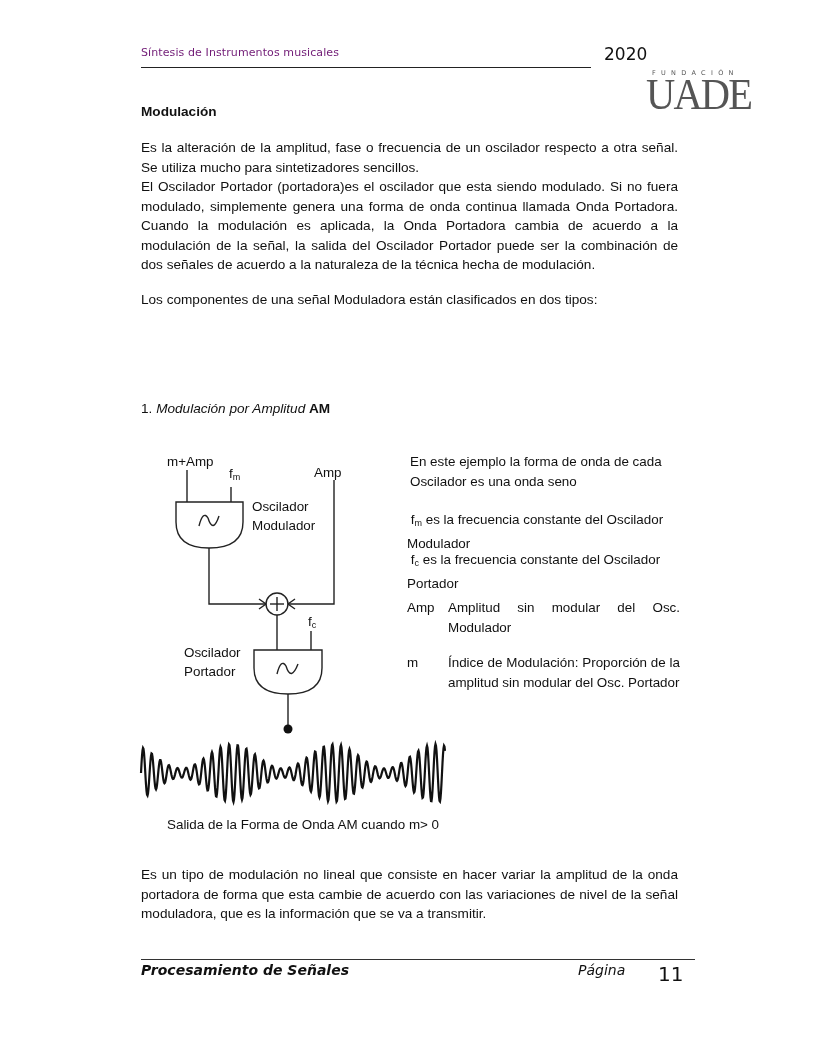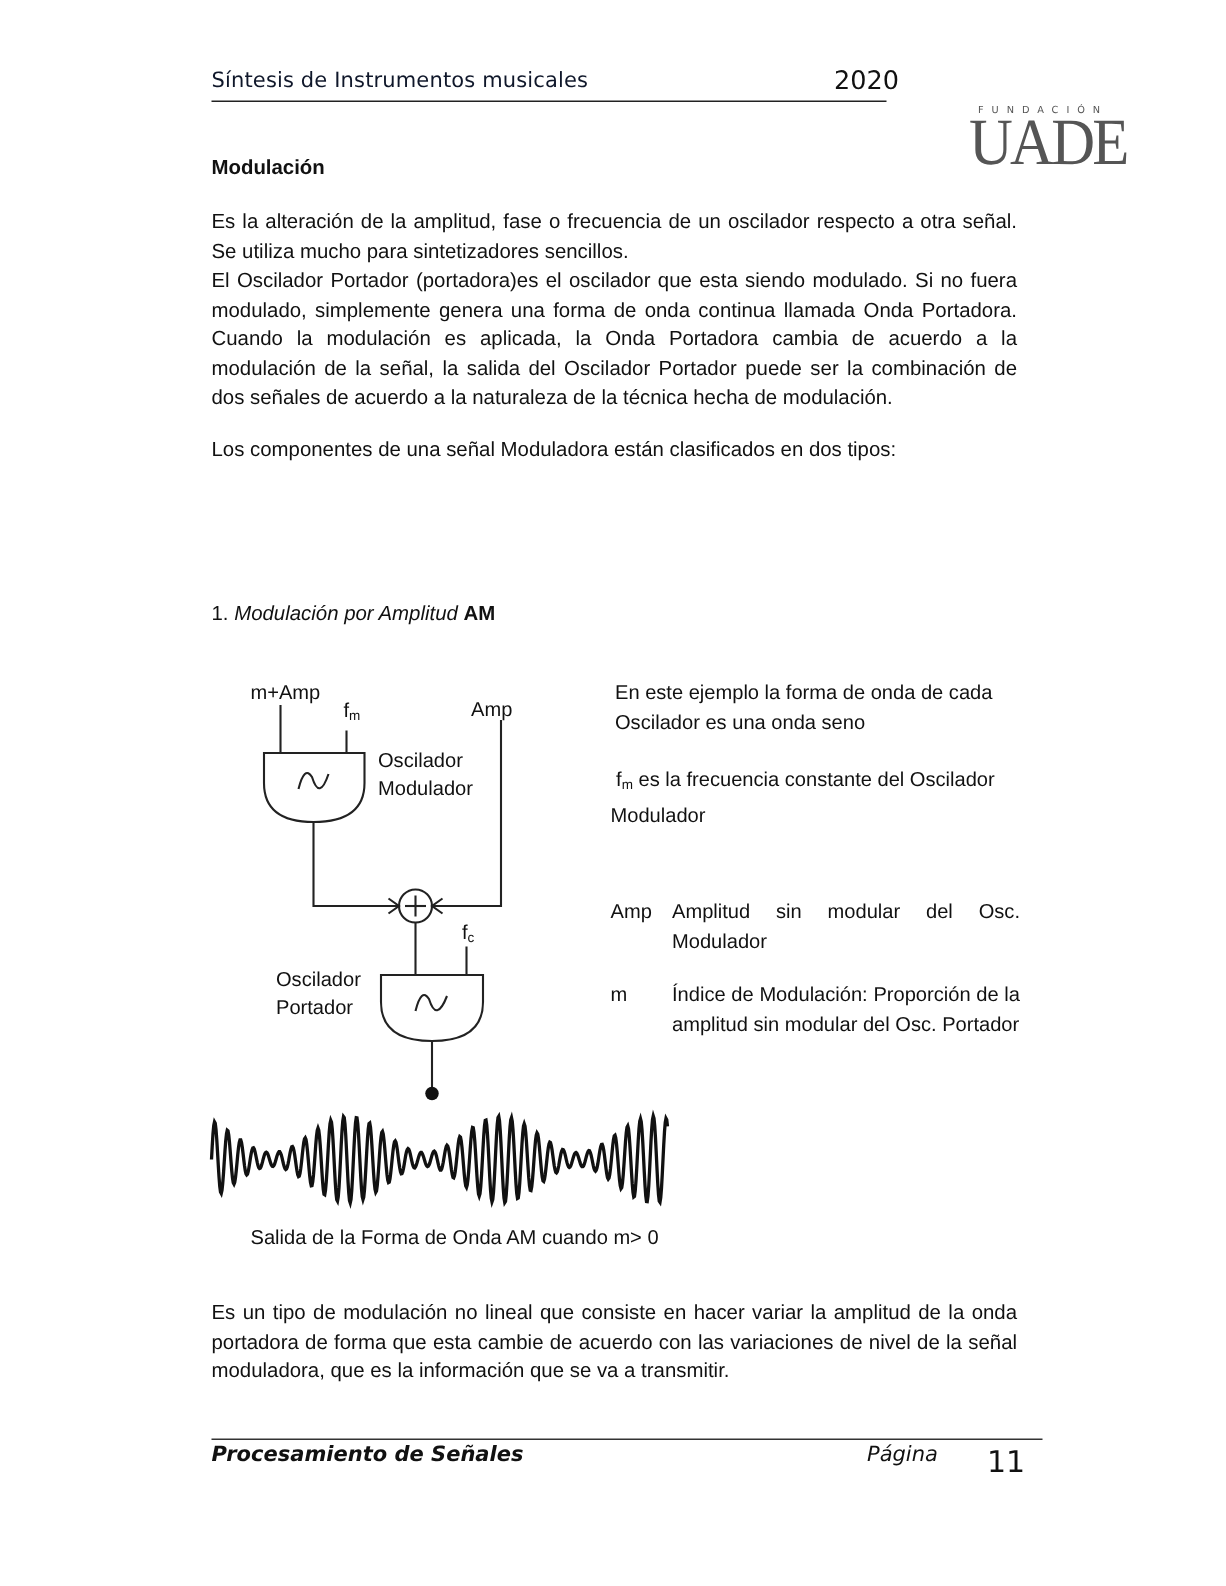--- a/index.html
+++ b/index.html
@@ -1,19 +1,19 @@
 <!DOCTYPE html>
 <html><head>
 <meta charset="utf-8">
 <style>
   html, body { margin:0; padding:0; background:#ffffff; }
   body { width:817px; height:1057px; position:relative; overflow:hidden; color:#111; }
   .page { position:absolute; left:0; top:0; width:817px; height:1057px; background:#fff; }
-  .hdr-title { position:absolute; left:141px; top:46px; font-family:"DejaVu Sans", sans-serif; font-size:14px; color:#0f172a; letter-spacing:0.1px; }
-  .hdr-year { position:absolute; left:556px; top:44px; font-family:"DejaVu Sans", sans-serif; font-size:17px; color:#111; }
+  .hdr-title { position:absolute; left:141px; top:46px; font-family:"DejaVu Sans", sans-serif; font-size:11px; color:#701a75; letter-spacing:0.1px; }
+  .hdr-year { position:absolute; left:604px; top:44px; font-family:"DejaVu Sans", sans-serif; font-size:17px; color:#111; }
   .hdr-line { position:absolute; left:141px; top:67px; width:450px; height:1px; background:#222; }
   .logo { position:absolute; left:646px; top:40px; width:96px; height:48px;margin-top:27px; }
   .logo-top { position:absolute; left:6px; top:2px; font-family:"DejaVu Sans", sans-serif; font-size:6.5px; letter-spacing:5.3px; color:#555; white-space:nowrap; }
   .logo-main { position:absolute; left:0; top:6px; font-family:"Liberation Serif", serif; font-size:44px; line-height:44px; color:#555; letter-spacing:-2px; transform:scaleX(0.92); transform-origin:left top; }
   .body-text { position:absolute; font-family:"Liberation Sans", sans-serif; font-size:13.6px; line-height:19.5px; color:#111; }
   .heading { left:141px; top:102px; font-weight:bold; }
   .p1 { left:141px; top:138px; width:537px; text-align:justify; }
   .p2 { left:141px; top:290px; width:537px; }
   .bullets { position:absolute; left:141px; top:323px; width:537px; font-family:"Liberation Sans", sans-serif; font-size:13.6px; line-height:19.5px; margin:0; padding:0; list-style:none; }
   .bullets li { position:relative; padding-left:46px; text-align:justify; }
@@ -96,20 +96,23 @@
   <div class="dlabel" style="left:229px; top:464px;"><span>f</span><sub>m</sub></div>
   <div class="dlabel" style="left:314px; top:463px;">Amp</div>
   <div class="dlabel" style="left:252px; top:497px;"><span>Oscilador</span><br><span>Modulador</span></div>
   <div class="dlabel" style="left:308px; top:612px;"><span>f</span><sub>c</sub></div>
   <div class="dlabel" style="left:184px; top:643px;"><span>Oscilador</span><br><span>Portador</span></div>
 
   <div class="explain" style="left:407px; top:510px; width:280px;">
     &nbsp;f<sub style="font-size:9px;vertical-align:-2px">m</sub> <span>es la frecuencia constante del Oscilador Modulador</span>
   </div>
   <div class="explain" style="left:410px; top:452px; width:280px;">En este ejemplo la forma de onda de cada Oscilador es  una onda seno</div>
+  <div class="explain" style="left:407px; top:550px; width:280px;">
+    &nbsp;f<sub style="font-size:9px;vertical-align:-2px">c</sub> <span>es la frecuencia constante del Oscilador Portador</span>
+  </div>
   <div class="defrow" style="left:407px; top:598px; width:273px; height:40px;">
     <span class="term">Amp</span>
     <span class="desc">Amplitud sin modular del Osc. Modulador</span>
   </div>
   <div class="defrow" style="left:407px; top:653px; width:273px; height:60px;">
     <span class="term">m</span>
     <span class="desc">Índice de Modulación: Proporción de la amplitud sin modular del Osc. Portador</span>
   </div>
 
   <div class="caption">Salida de la Forma de Onda AM cuando m&gt; 0</div>

